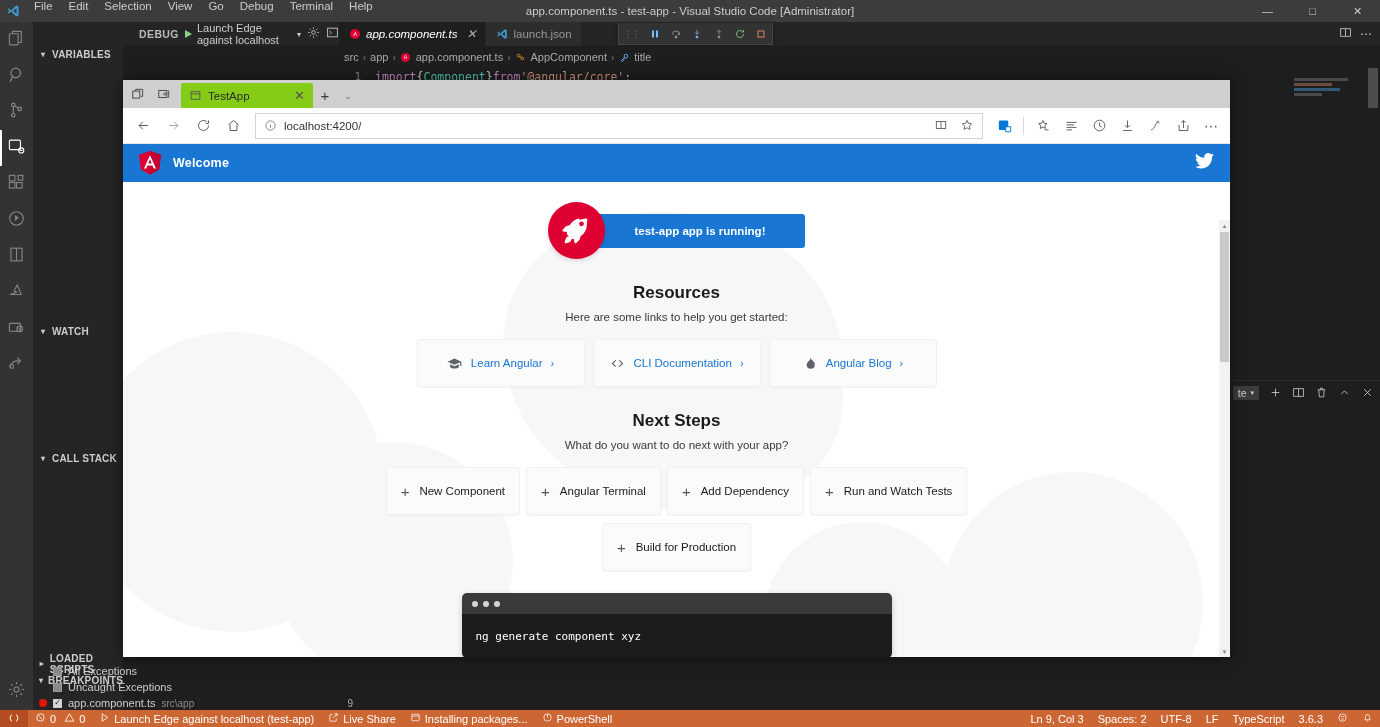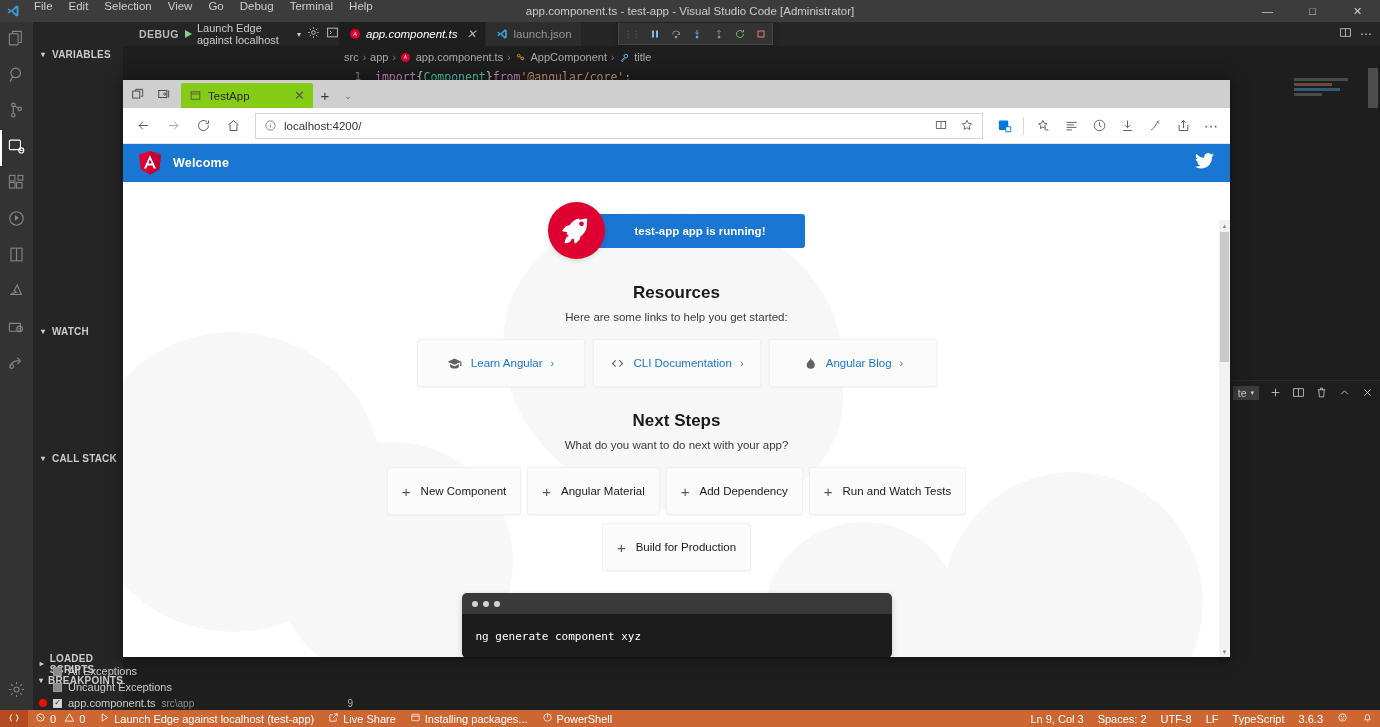--- a/index.html
+++ b/index.html
@@ -863,21 +863,21 @@
           <div class="sec-title">Next Steps</div>
           <div class="sec-sub">What do you want to do next with your app?</div>
 
           <div class="steps-row">
             <div class="card step">
               <span class="plus">+</span>
               <span>New Component</span>
             </div>
             <div class="card step">
               <span class="plus">+</span>
-              <span>Angular Material</span>
+              <span>Angular Terminal</span>
             </div>
             <div class="card step">
               <span class="plus">+</span>
               <span>Add Dependency</span>
             </div>
             <div class="card step">
               <span class="plus">+</span>
               <span>Run and Watch Tests</span>
             </div>
           </div>

